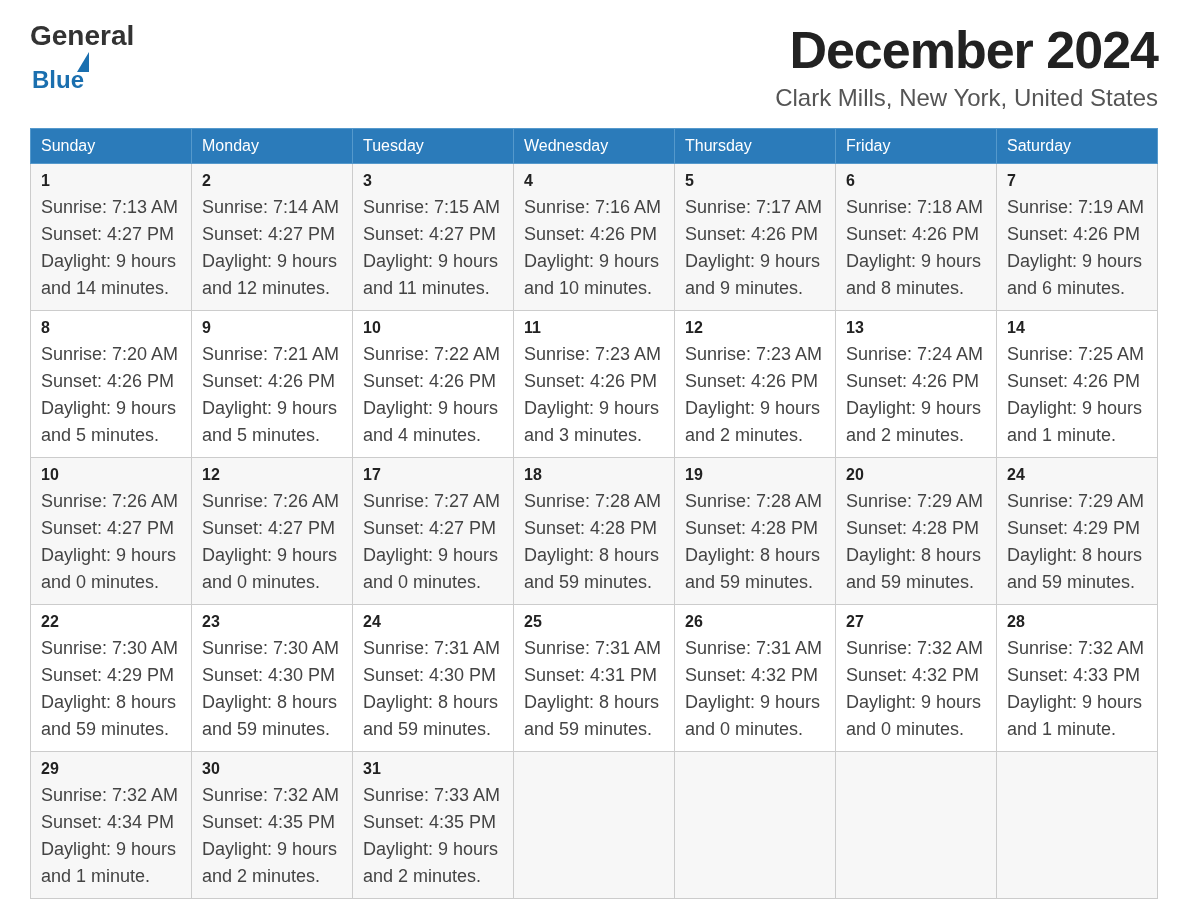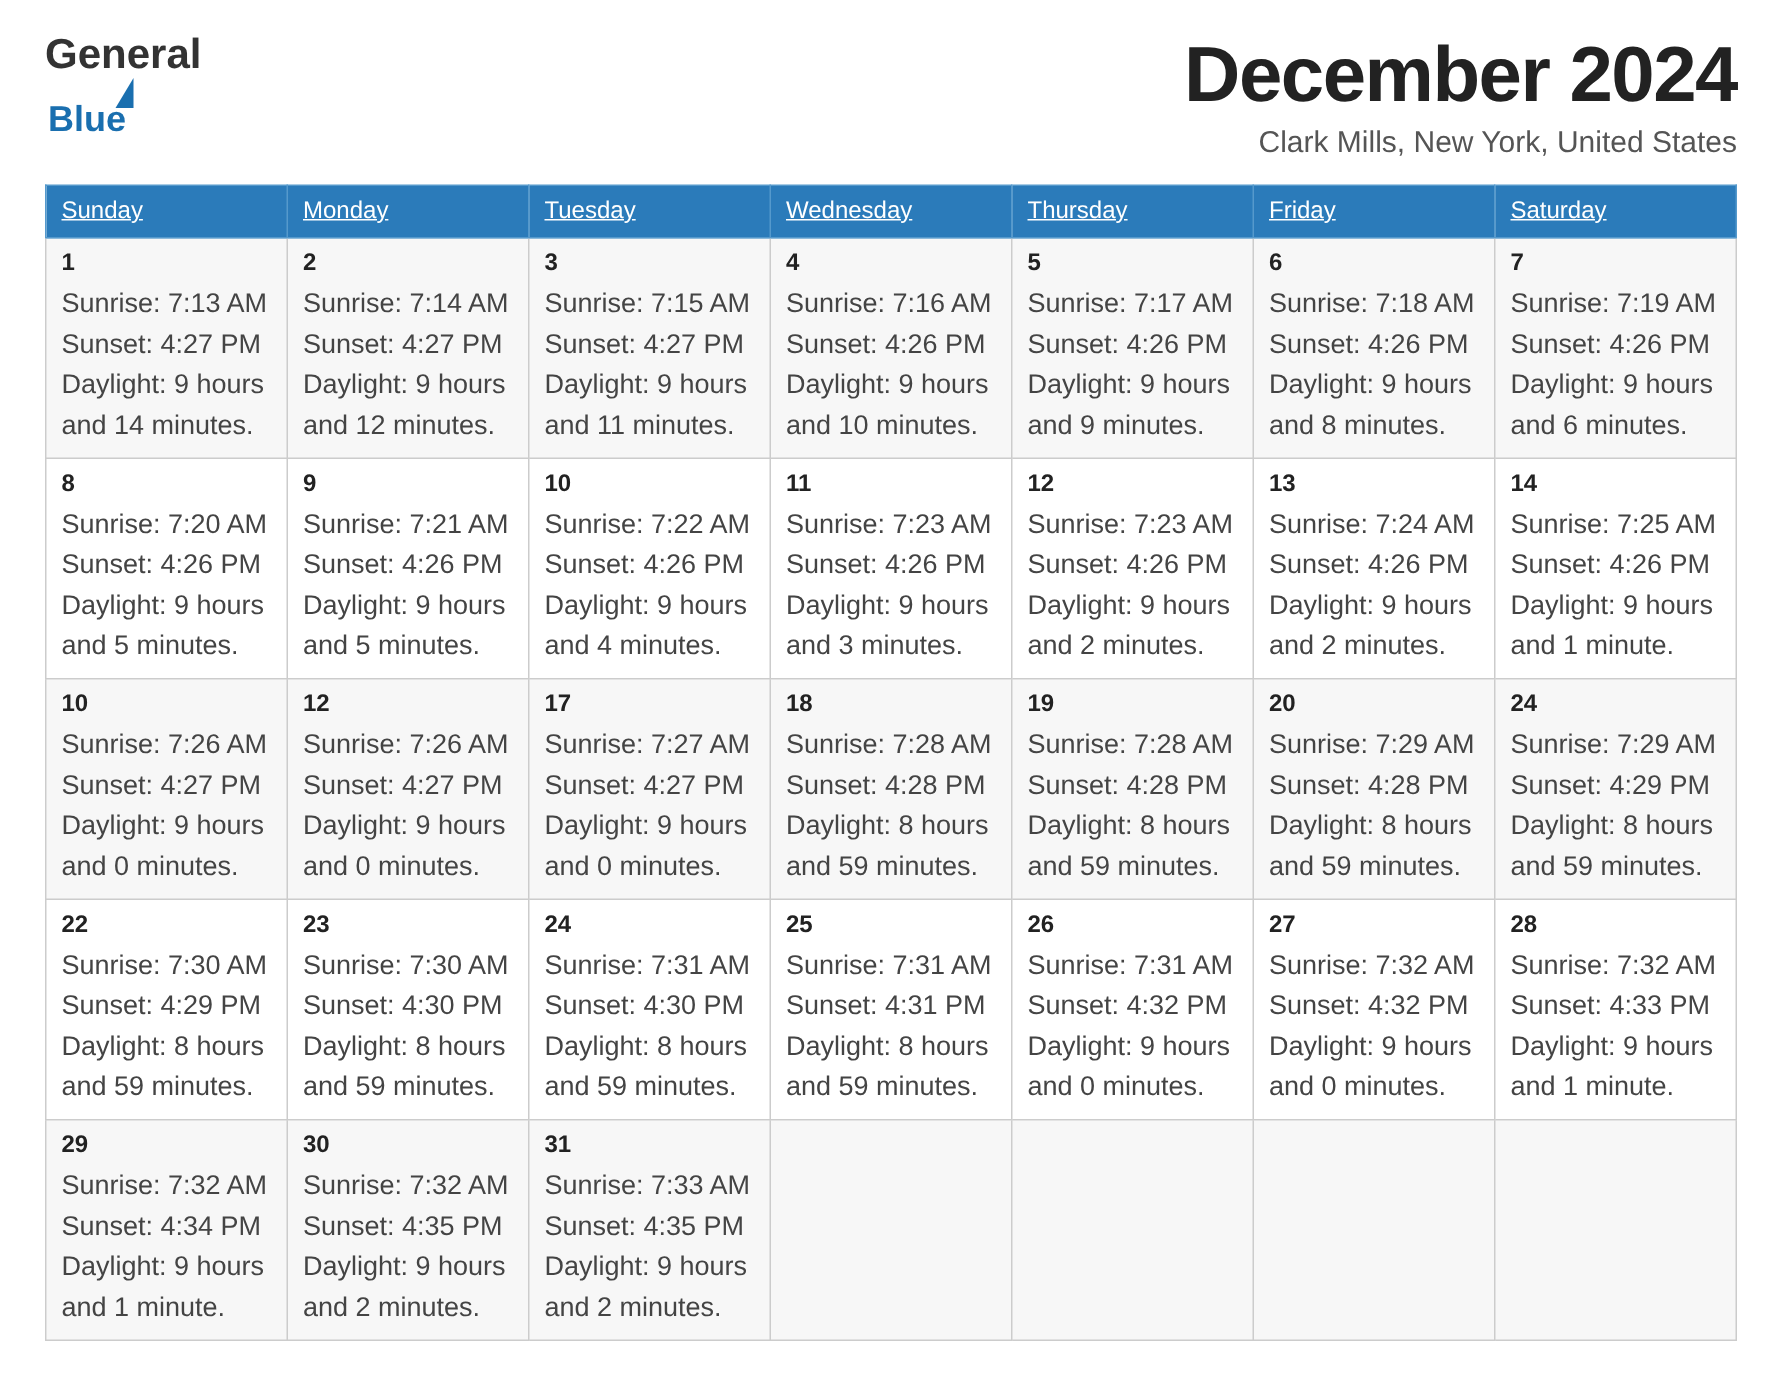--- a/index.html
+++ b/index.html
@@ -43,38 +43,37 @@
     .title-block {
       text-align: right;
     }
     .month-title {
       font-size: 52px;
       font-weight: bold;
       color: #222;
       letter-spacing: -1px;
     }
     .location-title {
-      font-size: 20px;
+      font-size: 24px;
       color: #555;
       margin-top: 4px;
     }
     .calendar {
       width: 100%;
       border-collapse: collapse;
       border: 1px solid #aaa;
     }
     .calendar th {
       background: #2b7bba;
       color: #fff;
       text-align: left;
       padding: 8px 10px;
       font-size: 16px;
       font-weight: normal;
       border: 1px solid #5599cc;
-      text-decoration: underline;
     }
     .calendar td {
       vertical-align: top;
       padding: 8px 10px;
       border: 1px solid #ccc;
       width: 14.28%;
       min-height: 110px;
     }
     .day-number {
       font-size: 16px;

